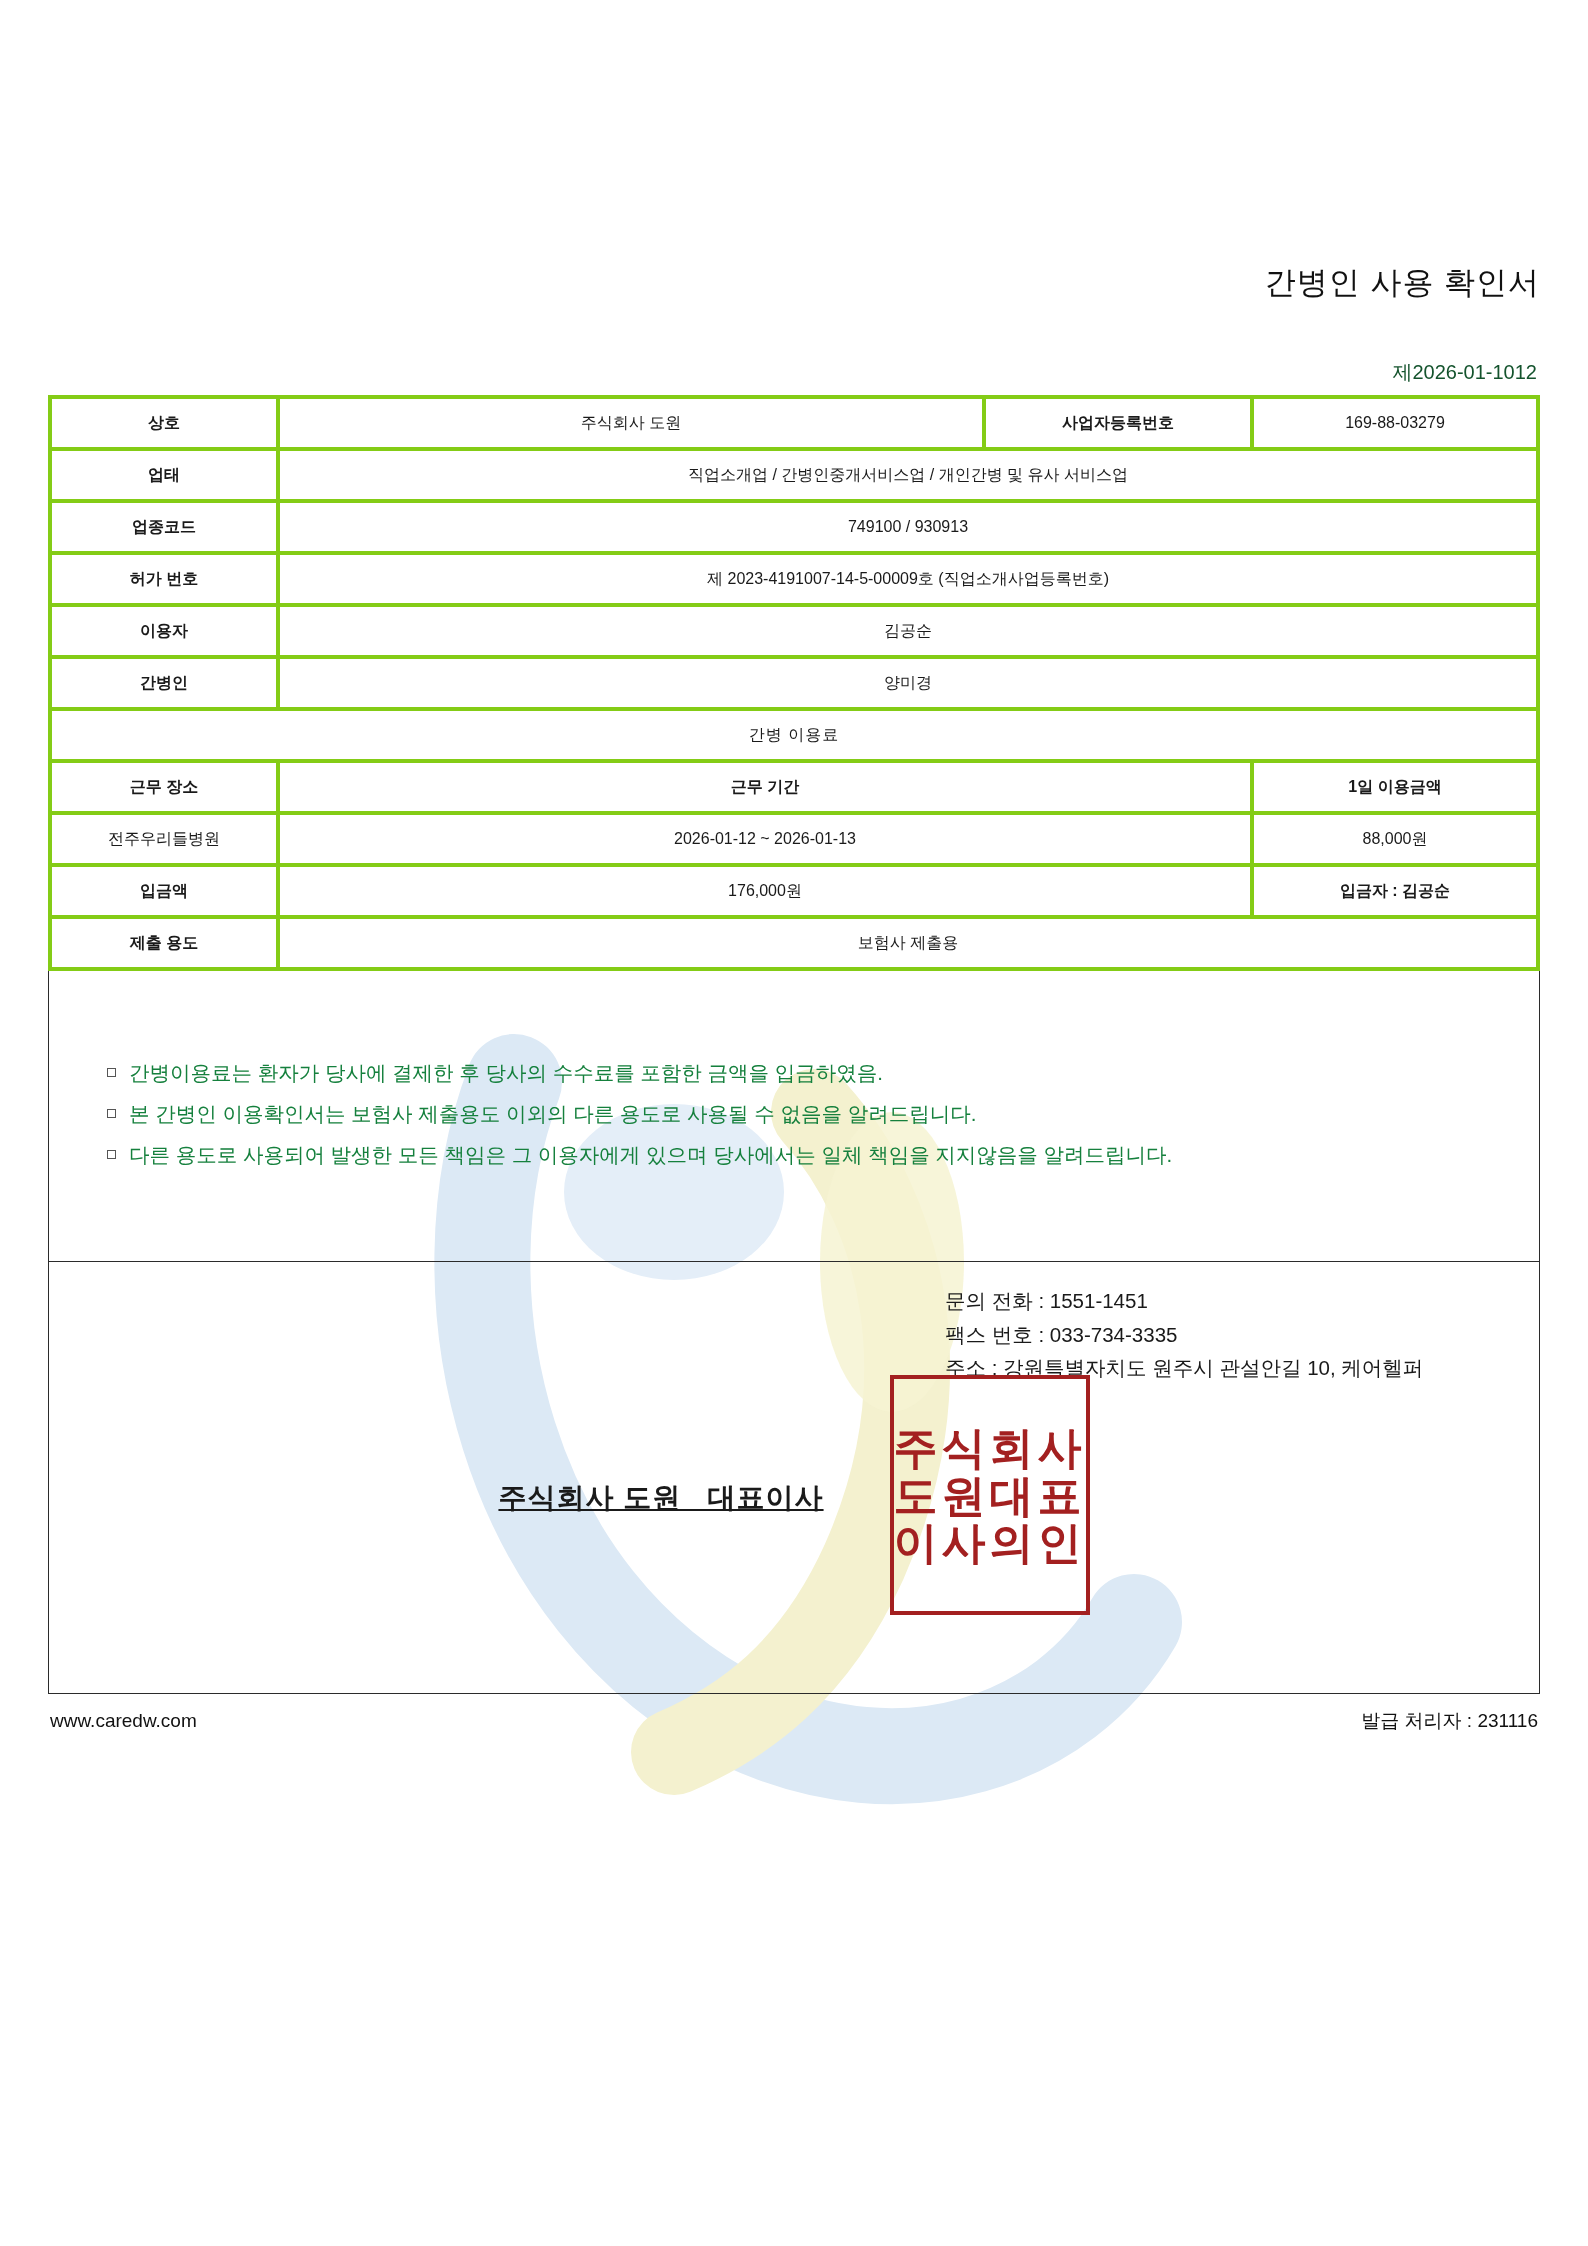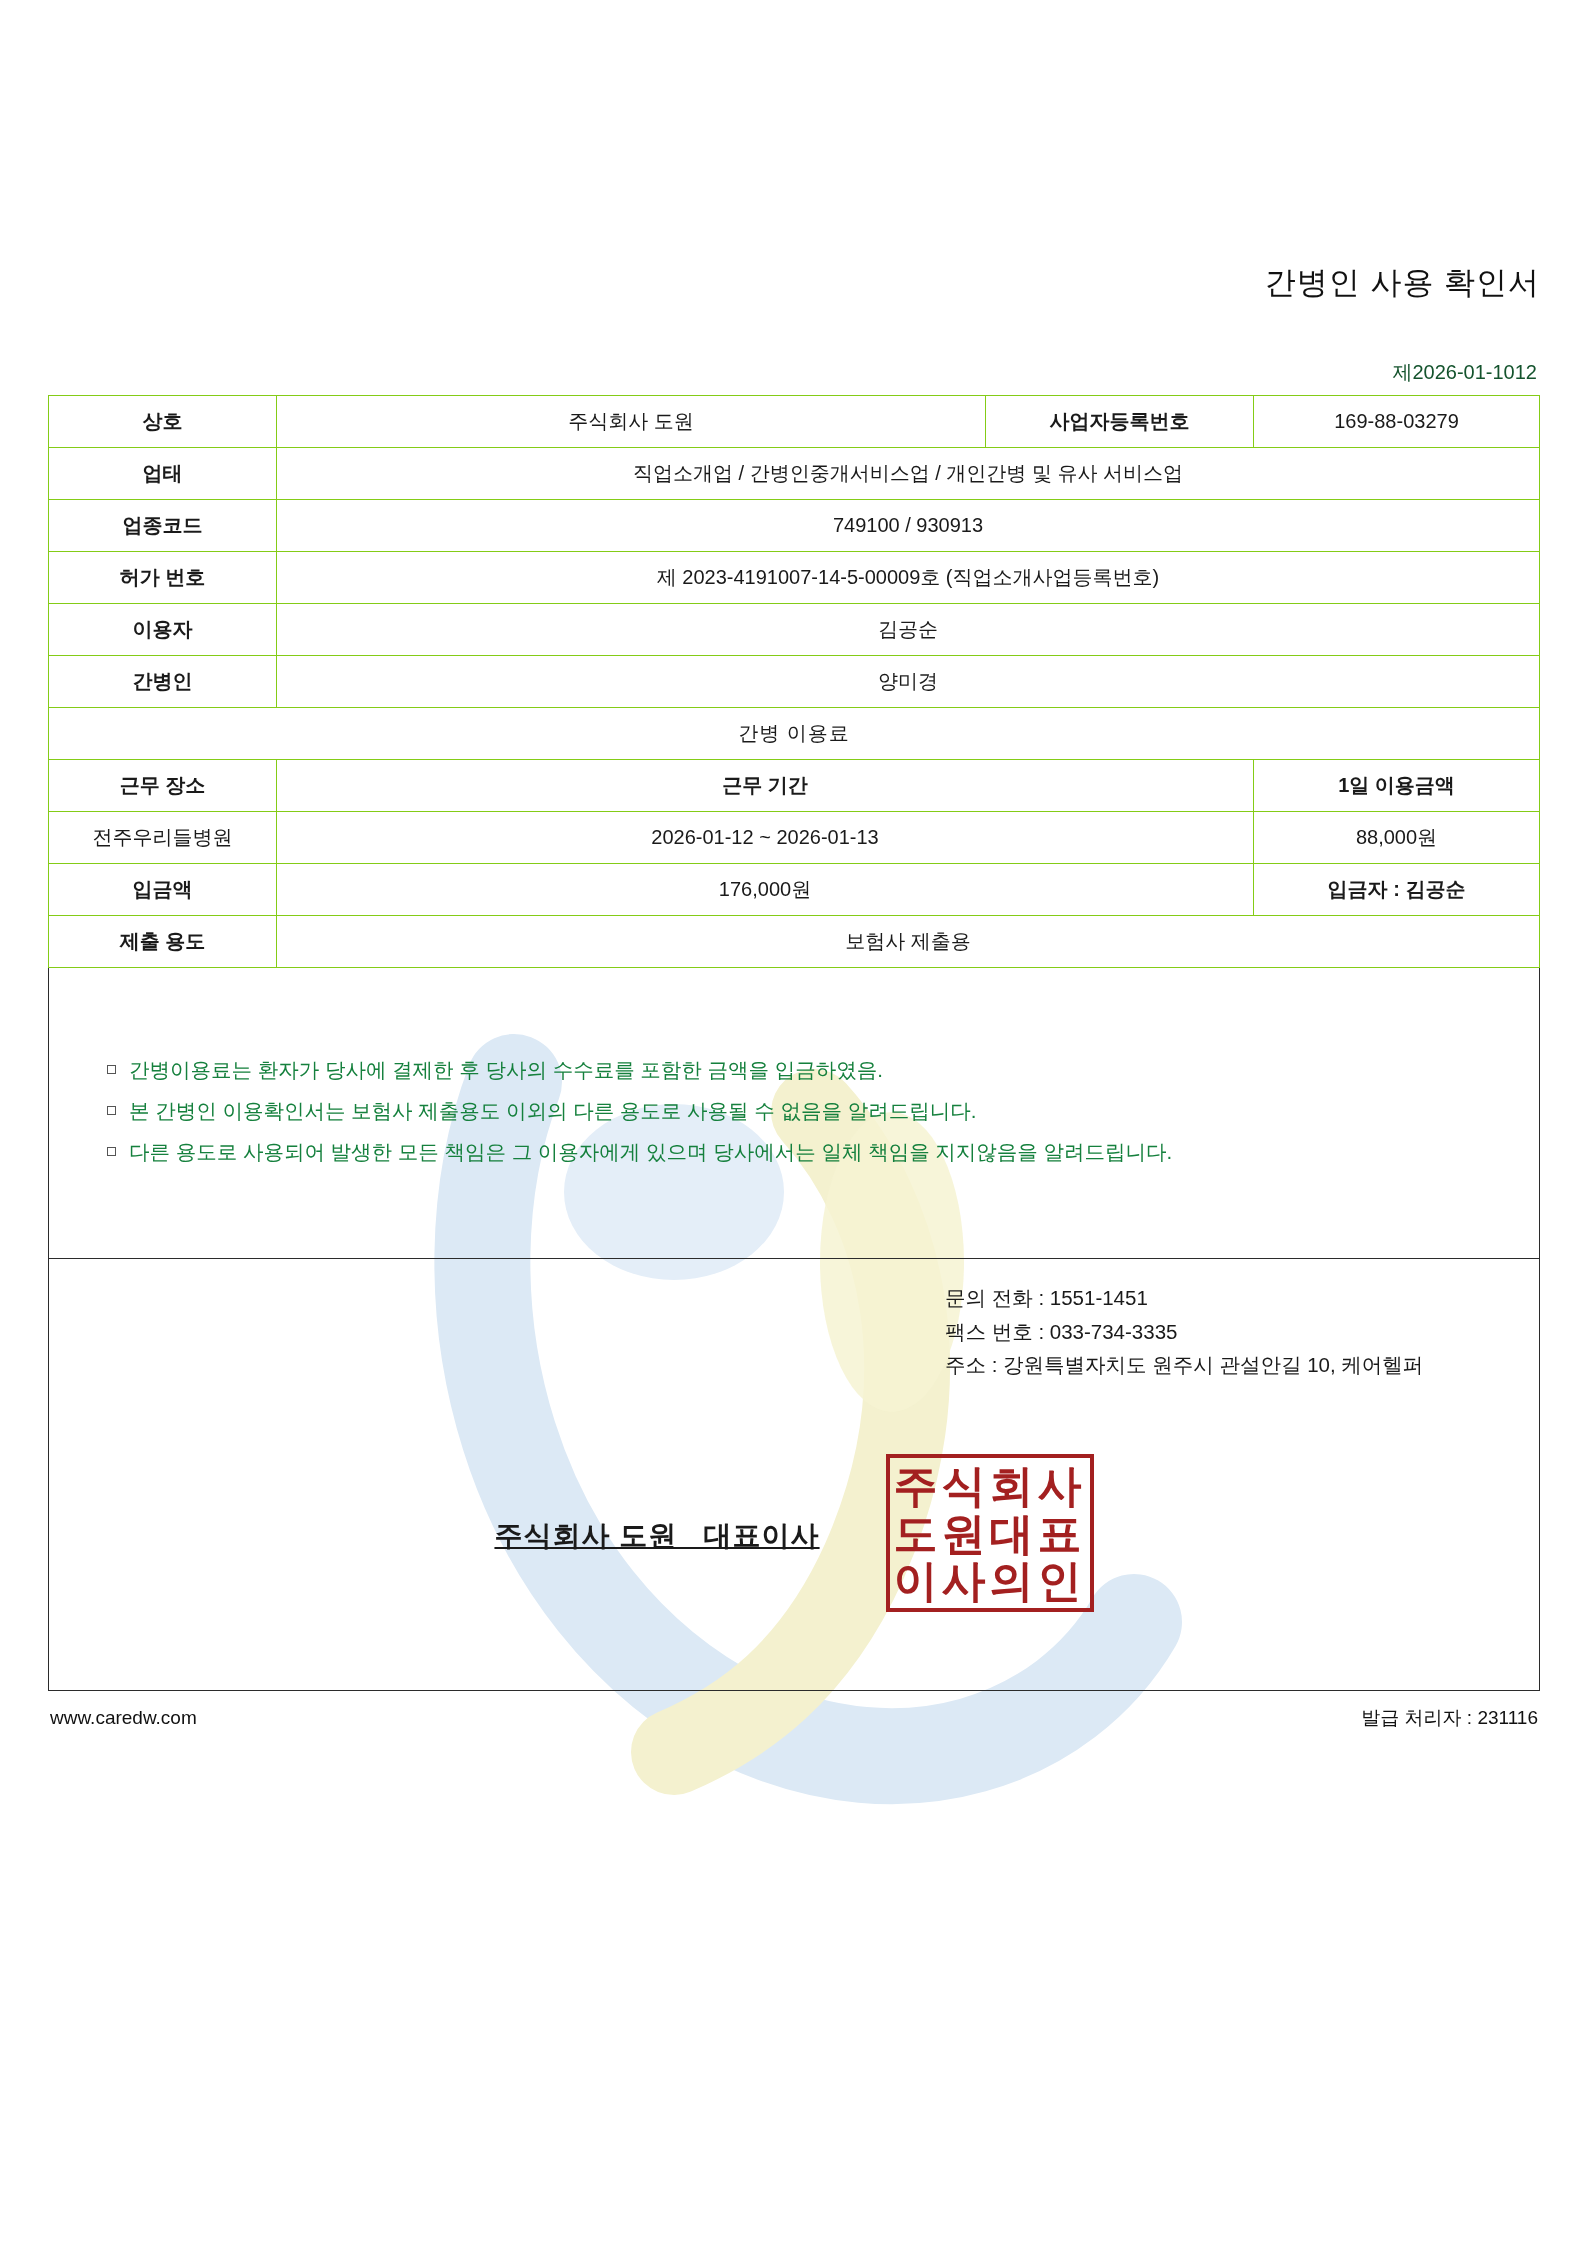--- a/index.html
+++ b/index.html
@@ -57,23 +57,23 @@
   }
 
   
   table.main {
     width: 100%;
     border-collapse: collapse;
     table-layout: fixed;
     background: transparent;
   }
   table.main td {
-    border: 1px solid #84cc16;
+    border: 4px solid #84cc16;
     height: 52px;
-    font-size: 20px;
+    font-size: 16px;
     text-align: center;
     vertical-align: middle;
     padding: 4px 8px;
     box-sizing: border-box;
     background: transparent;
   }
   td.label { font-weight: bold; }
   td.section-head {
     font-weight: normal;
     font-size: 26px;
@@ -143,25 +143,24 @@
   .company-sign {
     font-size: 28px;
     font-weight: bold;
     letter-spacing: 1px;
     margin-right: 40px;
     white-space: pre;
     text-decoration: underline;
   }
   .seal {
     width: 200px;
-    height: 158px;
+    height: 240px;
     position: relative;
     margin-left: 26px;
     margin-bottom: 6px;
-    padding-left: 8px;
   }
   .seal-inner {
     position: absolute;
     inset: 0;
     border: 4px solid #a32020;
     display: flex;
     flex-direction: column;
     justify-content: center;
     align-items: center;
     color: #a32020;

